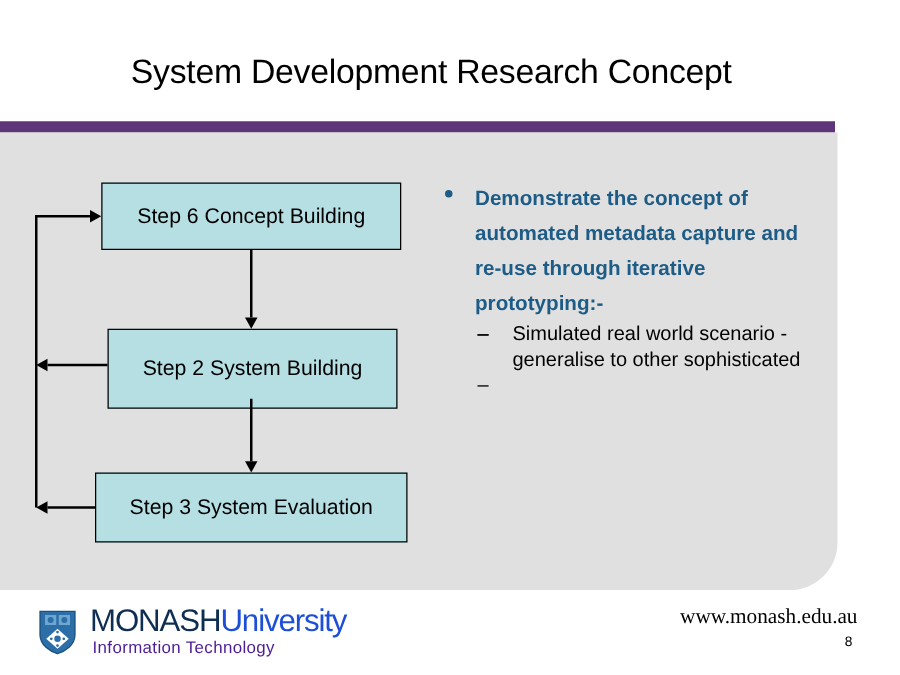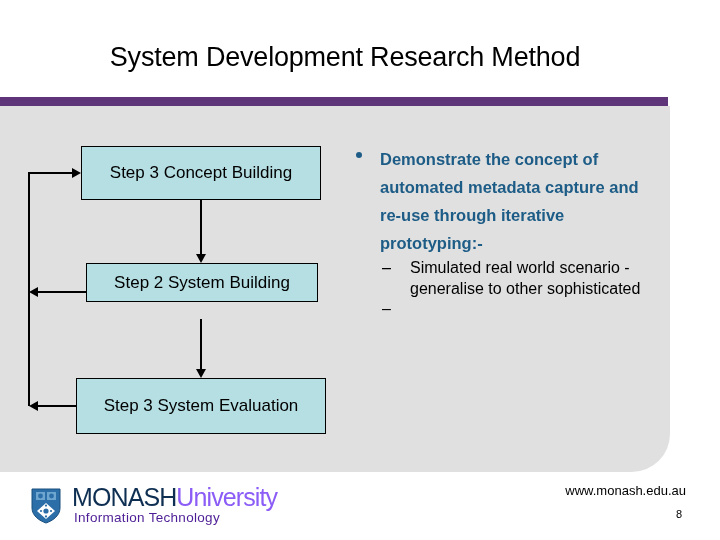--- a/index.html
+++ b/index.html
@@ -64,21 +64,21 @@
     border: 1.5px solid #000000;
     box-sizing: border-box;
     display: flex;
     align-items: center;
     justify-content: center;
     font-size: 17px;
     color: #000000;
     white-space: nowrap;
   }
   #flow-box-1 { left: 81px; top: 40px;  width: 240px; height: 54px; }
-  #flow-box-2 { left: 86px; top: 157px; width: 232px; height: 39px; }
+  #flow-box-2 { left: 86px; top: 157px; width: 232px; height: 64px; }
   #flow-box-3 { left: 76px; top: 272px; width: 250px; height: 56px; text-align: center; }
 
   .conn {
     position: absolute;
     background: #000000;
   }
   .conn-v { width: 2px; }
   .conn-h { height: 2px; }
 
   .arrowhead {
@@ -162,62 +162,63 @@
   #logo-wordmark {
     position: absolute;
     left: 44px;
     top: -1px;
     font-size: 25px;
     color: #0E2F52;
     letter-spacing: -0.9px;
     white-space: nowrap;
   }
   #logo-wordmark .light {
-    color: #8b5cf6;
+    color: #1d4ed8;
     letter-spacing: -0.9px;
     text-align: right;
   }
   #logo-subtitle {
     position: absolute;
     left: 46px;
     top: 26px;
     font-size: 13.5px;
     color: #4c1d95;
     letter-spacing: 0.3px;
     white-space: nowrap;
   }
   #site-url {
     position: absolute;
     right: 34px;
     top: 483px;
-    font-size: 13px;
-    color: #000000;
-    white-space: nowrap;
+    font-size: 17px;
+    color: #000000;
+    white-space: nowrap;
+    font-family: Liberation Serif, serif;
   }
   #slide-number {
     position: absolute;
     right: 38px;
     top: 508px;
     font-size: 11px;
     color: #000000;
   }
 </style>
 </head>
 <body>
 
-<div id="slide-title">System Development Research Method</div>
+<div id="slide-title">System Development Research Concept</div>
 
 <div id="accent-bar"></div>
 
 <div id="content-panel"></div>
 
 <div id="flowchart">
 
   <div class="flow-box" id="flow-box-1">
-    <span>Step 3 Concept Building</span>
+    <span>Step 6 Concept Building</span>
   </div>
   <div class="flow-box" id="flow-box-2">
     <span>Step 2 System Building</span>
   </div>
   <div class="flow-box" id="flow-box-3">
     <span>Step 3 System Evaluation</span>
   </div>
 
   <div class="conn conn-v" style="left:200px; top:94px; height:54px;"></div>
   <div class="arrowhead arrow-down" style="left:196px; top:148px;"></div>

